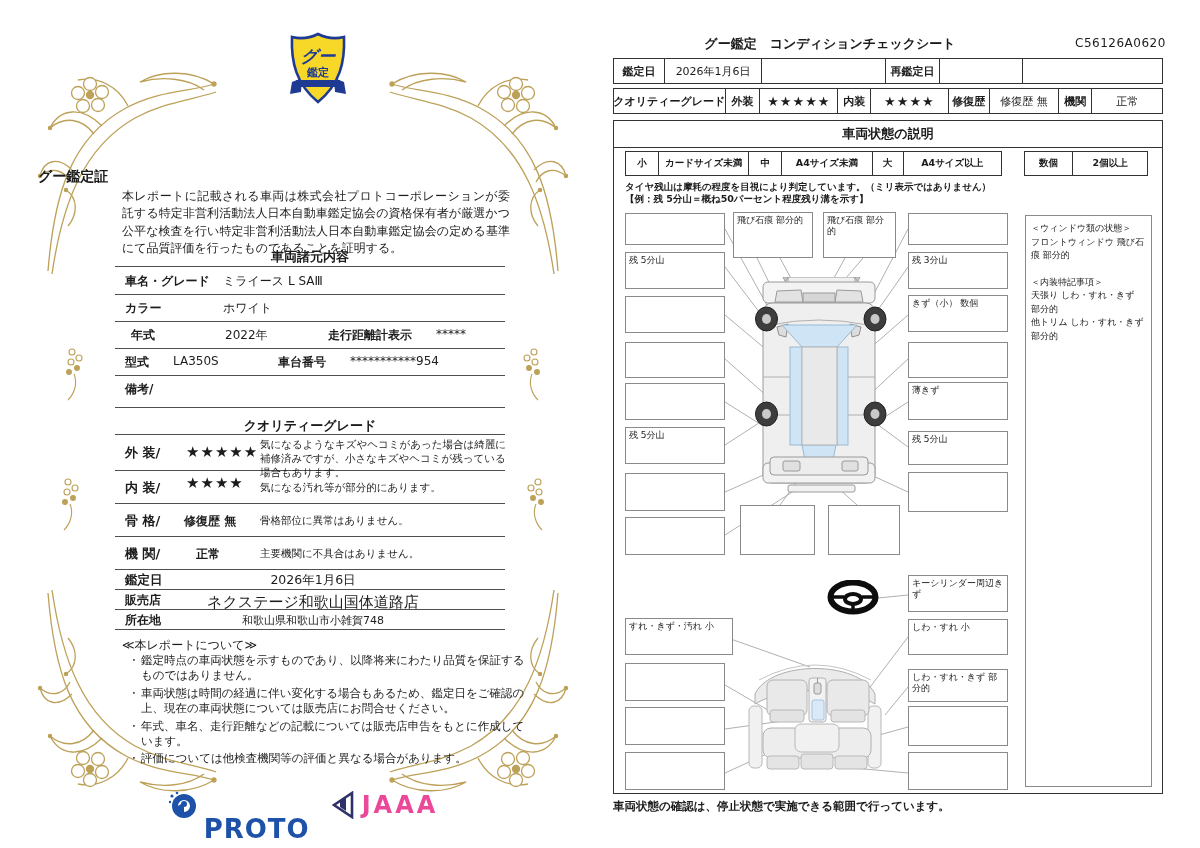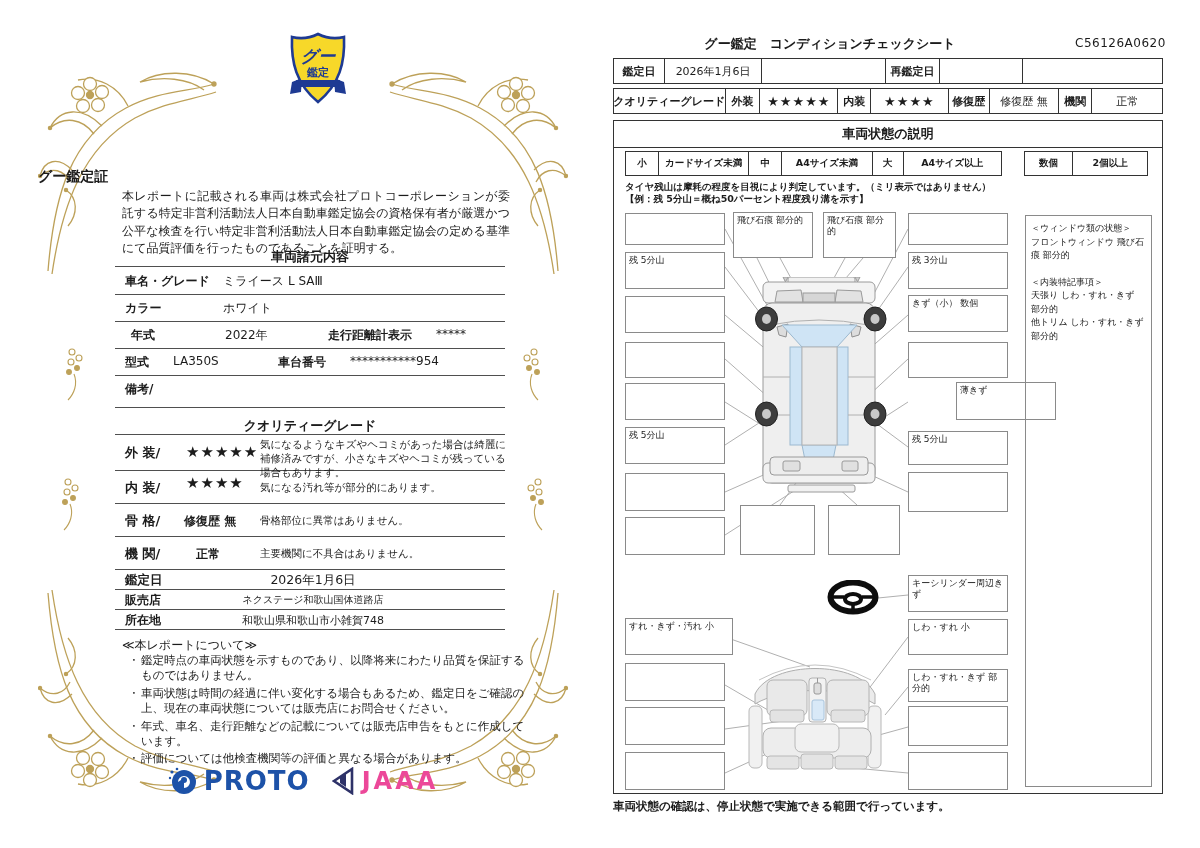--- a/index.html
+++ b/index.html
@@ -25,21 +25,21 @@
   .flabel { position:absolute; font-size:12px; font-weight:600; }
   .fvalue { position:absolute; font-size:12px; }
   .stars-l { position:absolute; font-size:15px; letter-spacing:1px; }
   .gdesc { position:absolute; font-size:10.5px; line-height:1.32; width:248px; }
   .cval { position:absolute; left:150px; width:250px; text-align:center; font-size:12px; }
   .note-title { font-size:12px; }
   .note { position:relative; font-size:11.5px; line-height:1.34; padding-left:13px; margin-bottom:2px; width:400px; }
   .note::before { content:"・"; position:absolute; left:0; top:0; }
   .logos { position:absolute; top:748px; left:0; width:100%; display:flex; justify-content:center;
     align-items:center; gap:22px; }
-  .proto-text { font-size:26px; font-weight:900; color:#1d52a8; letter-spacing:1px; }
+  .proto-text { font-size:26px; font-weight:900; color:#1d52a8; letter-spacing:1px;margin-top:48px; }
   .jaaa-text  { font-size:24px; font-weight:900; color:#ec4899; letter-spacing:3px; }
   .logo-item { display:flex; align-items:center; gap:6px; }
 
   
   .rp-title { font-weight:bold; font-size:13px; }
   .rp-code { font-size:12px; letter-spacing:0.5px; }
   .tbl { position:absolute; display:flex; border:1px solid #333; height:26px; width:550px; left:8px; }
   .tbl .cell { border-left:1px solid #333; height:100%; display:flex; align-items:center;
     justify-content:center; font-size:11px; font-weight:bold; overflow:hidden; white-space:nowrap; }
   .tbl .cell:first-child { border-left:none; }
@@ -162,21 +162,21 @@
     <div class="flabel" style="left:87px; top:494px; font-size:13px;">骨 格/</div>
     <div class="fvalue" style="left:146px; top:495px; font-weight:600;">修復歴 無</div>
     <div class="gdesc" style="left:222px; top:496px;">骨格部位に異常はありません。</div>
     <div class="flabel" style="left:87px; top:527px; font-size:13px;">機 関/</div>
     <div class="fvalue" style="left:158px; top:528px; font-weight:600;">正常</div>
     <div class="gdesc" style="left:222px; top:529px;">主要機関に不具合はありません。</div>
 
     <div class="flabel" style="left:87px; top:554px; font-size:12.5px;">鑑定日</div>
     <div class="cval" style="top:554px; font-size:12.5px;">2026年1月6日</div>
     <div class="flabel" style="left:87px; top:574px;">販売店</div>
-    <div class="cval" style="top:575px; font-size:10px;">ネクステージ和歌山国体道路店</div>
+    <div class="cval" style="top:575px; font-size:15px;">ネクステージ和歌山国体道路店</div>
     <div class="flabel" style="left:87px; top:594px;">所在地</div>
     <div class="cval" style="top:595px; font-size:11px;">和歌山県和歌山市小雑賀748</div>
 
     <div class="abs note-title" style="left:84px; top:619px;">≪本レポートについて≫</div>
     <div class="abs" style="left:90px; top:635px;">
       <div class="note">鑑定時点の車両状態を示すものであり、以降将来にわたり品質を保証するものではありません。</div>
       <div class="note">車両状態は時間の経過に伴い変化する場合もあるため、鑑定日をご確認の上、現在の車両状態については販売店にお問合せください。</div>
       <div class="note">年式、車名、走行距離などの記載については販売店申告をもとに作成しています。</div>
       <div class="note">評価については他検査機関等の評価と異なる場合があります。</div>
     </div>
@@ -363,21 +363,21 @@
     <div class="cb" style="left:20px; top:317px; width:100px; height:36px;"></div>
     <div class="cb" style="left:20px; top:358px; width:100px; height:37px;"></div>
     <div class="cb" style="left:20px; top:402px; width:100px; height:37px;">残 5分山</div>
     <div class="cb" style="left:20px; top:448px; width:100px; height:38px;"></div>
     <div class="cb" style="left:20px; top:492px; width:100px; height:38px;"></div>
 
     <div class="cb" style="left:303px; top:188px; width:100px; height:32px;"></div>
     <div class="cb" style="left:303px; top:227px; width:100px; height:37px;">残 3分山</div>
     <div class="cb" style="left:303px; top:270px; width:100px; height:37px;">きず（小） 数個</div>
     <div class="cb" style="left:303px; top:317px; width:100px; height:36px;"></div>
-    <div class="cb" style="left:303px; top:357px; width:100px; height:38px;margin-left:48px;">薄きず</div>
+    <div class="cb" style="left:303px; top:357px; width:100px; height:38px;">薄きず</div>
     <div class="cb" style="left:303px; top:406px; width:100px; height:34px;">残 5分山</div>
     <div class="cb" style="left:303px; top:447px; width:100px; height:40px;"></div>
 
     <div class="cb" style="left:135px; top:480px; width:75px; height:50px;"></div>
     <div class="cb" style="left:223px; top:480px; width:72px; height:50px;"></div>
 
     <div class="cb" style="left:20px; top:593px; width:108px; height:37px;">すれ・きず・汚れ 小</div>
     <div class="cb" style="left:20px; top:638px; width:100px; height:38px;"></div>
     <div class="cb" style="left:20px; top:682px; width:100px; height:38px;"></div>
     <div class="cb" style="left:20px; top:727px; width:100px; height:38px;"></div>

